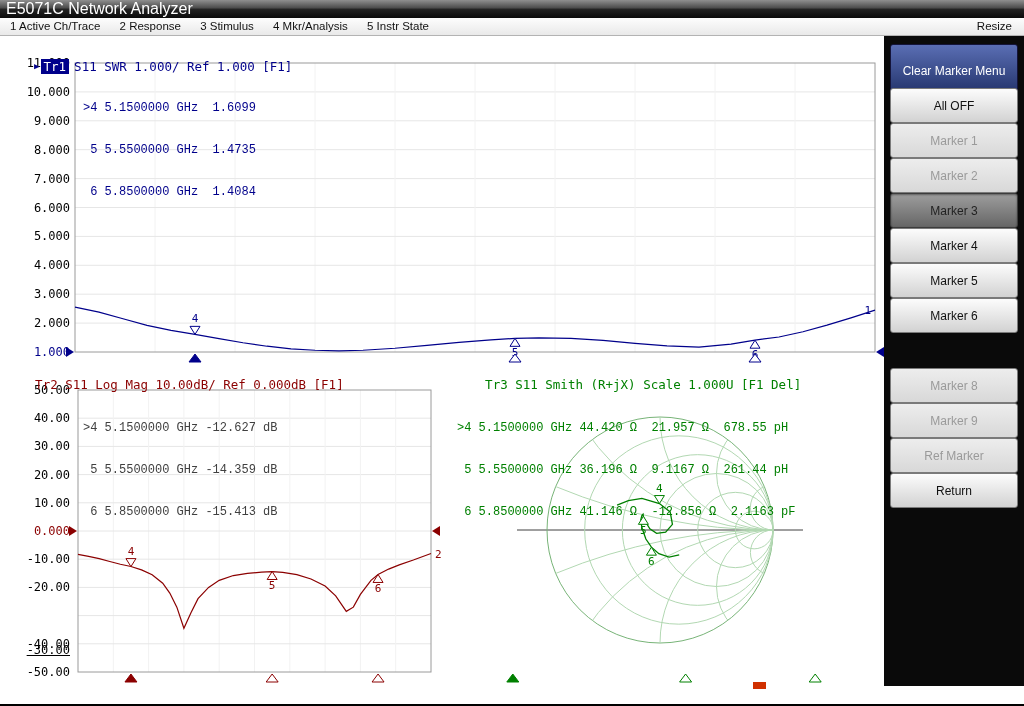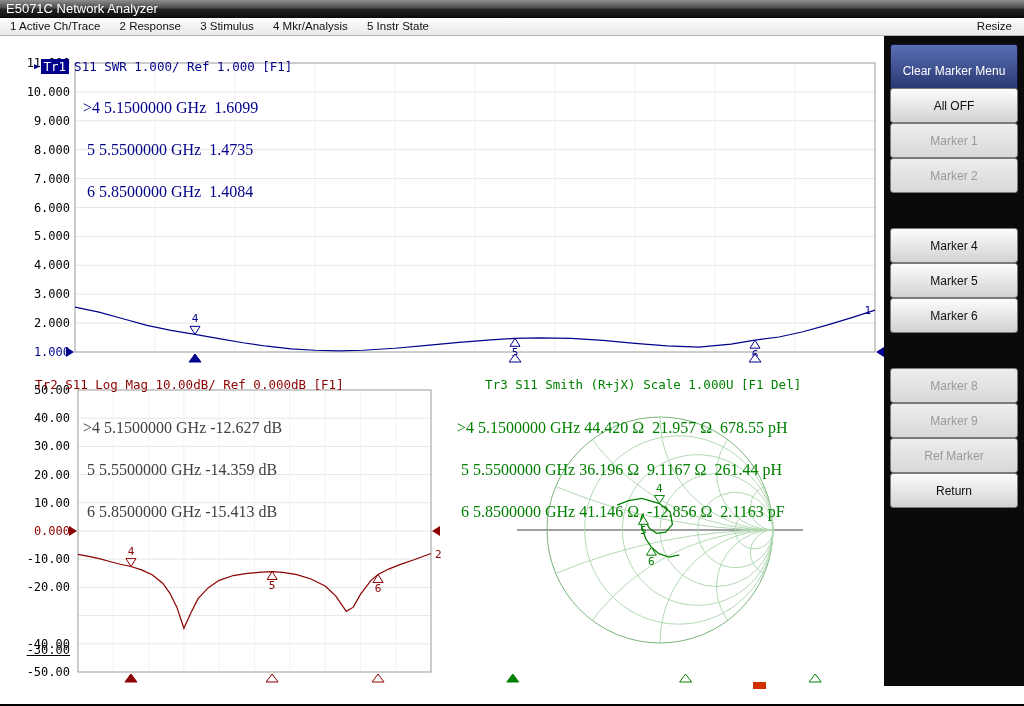--- a/index.html
+++ b/index.html
@@ -1,32 +1,32 @@
 <!DOCTYPE html>
 <html><head>
 <meta charset="utf-8">
 <style>
   *{box-sizing:border-box;margin:0;padding:0}
   html,body{background:#666}
   .app{position:relative;width:1024px;height:706px;background:#fff;overflow:hidden;
        font-family:"Liberation Sans",sans-serif}
   .titlebar{position:absolute;left:0;top:0;width:1024px;height:18px;
        background:linear-gradient(#8f8f8f,#4a4a4a 45%,#242424 50%,#0b0b0b);
-       color:#fff;font-size:13px;line-height:18px;padding-left:6px}
+       color:#fff;font-size:16px;line-height:18px;padding-left:6px}
   .menubar{position:absolute;left:0;top:18px;width:1024px;height:18px;
        background:linear-gradient(#fdfdfd,#e9e9e9);border-bottom:1px solid #b3b3b3;
        font-size:11.5px;line-height:17px;color:#111;padding-left:2px}
   .mi{display:inline-block;padding:0 8px;cursor:default}
   .mi.resize{position:absolute;right:4px;top:0}
   .main{position:absolute;left:0;top:36px;width:884px;height:650px;background:#fff}
   svg.plots{position:absolute;left:0;top:0;pointer-events:none}
   .trtitle{position:absolute;font-family:"DejaVu Sans Mono",monospace;font-size:12.5px;white-space:pre}
   .arr{font-size:9px;vertical-align:2px;margin-right:1px}
   .badge{background:#00008b;color:#fff;padding:0 3px;margin-right:5px}
-  .mtable{position:absolute;font-family:Liberation Serif, serif;font-size:16px;
+  .mtable{position:absolute;font-family:Liberation Mono, monospace;font-size:12px;
        line-height:14px;white-space:pre}
   .ytick{position:absolute;width:62px;text-align:right;font-family:"DejaVu Sans Mono",monospace;
        font-size:12px;color:#000}
   .sidebar{position:absolute;left:884px;top:36px;width:140px;height:650px;background:#0a0a0a}
   .skey{position:absolute;left:6px;width:128px;height:35px;border:1px solid #7a7a7a;border-radius:3px;
        background:linear-gradient(#fcfcfc,#d2d2d2);font-size:12px;color:#111;
        display:flex;align-items:center;justify-content:center;text-align:center;cursor:default}
   .skey.header{height:54px;background:linear-gradient(#5a6eb4,#1f2f66);color:#fff;
        border-color:#14143a;line-height:1.25;padding:0 10px}
   .skey.disabled{color:#9a9a9a;background:linear-gradient(#ededed,#d8d8d8)}
@@ -211,20 +211,21 @@
     <div>&gt;4 5.1500000 GHz 44.420 Ω  21.957 Ω  678.55 pH</div>
     <div> 5 5.5500000 GHz 36.196 Ω  9.1167 Ω  261.44 pH</div>
     <div> 6 5.8500000 GHz 41.146 Ω  -12.856 Ω  2.1163 pF</div>
   </div>
 
   <div class="sidebar">
     <div class="skey header" style="top:8px">Clear Marker Menu</div>
     <div class="skey" style="top:52px">All OFF</div>
     <div class="skey disabled" style="top:87px">Marker 1</div>
     <div class="skey disabled" style="top:122px">Marker 2</div>
+    <div class="skey active" style="top:157px">Marker 3</div>
     <div class="skey" style="top:192px">Marker 4</div>
     <div class="skey" style="top:227px">Marker 5</div>
     <div class="skey" style="top:262px">Marker 6</div>
     <div class="skey disabled" style="top:332px">Marker 8</div>
     <div class="skey disabled" style="top:367px">Marker 9</div>
     <div class="skey disabled" style="top:402px">Ref Marker</div>
     <div class="skey" style="top:437px">Return</div>
   </div>
 
 

